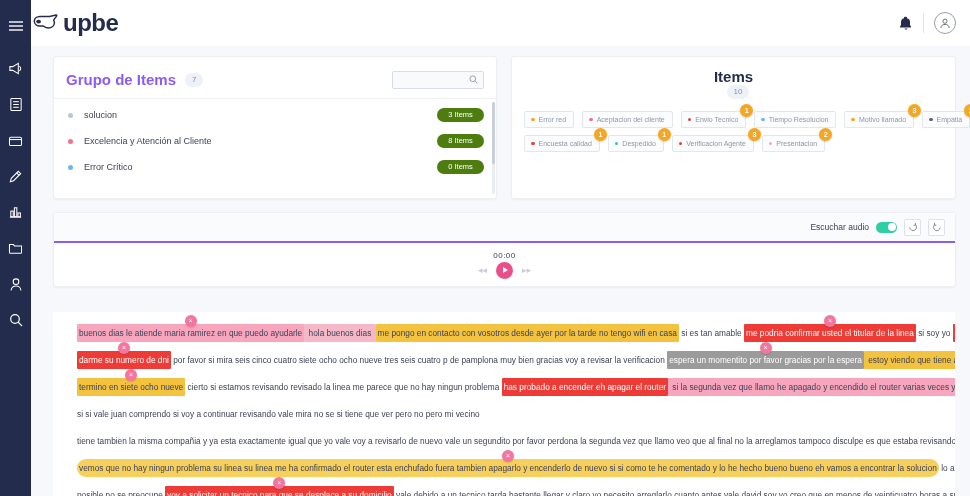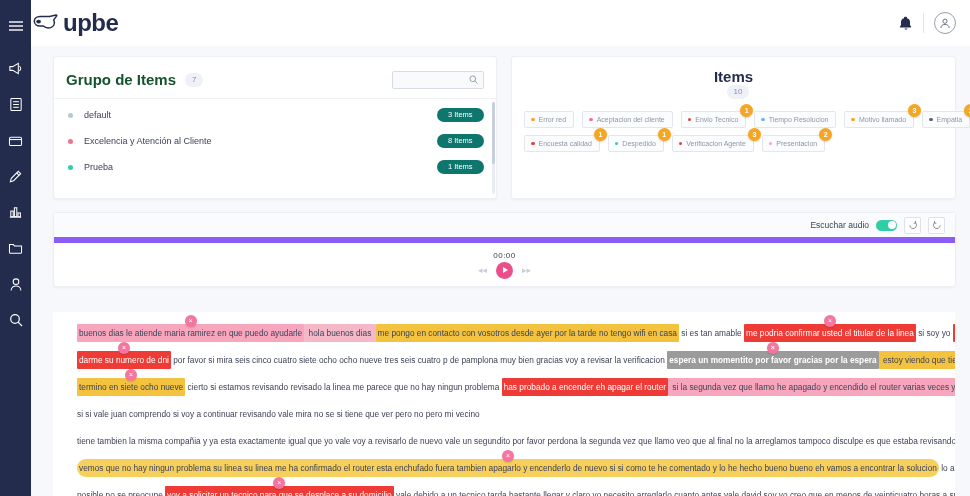--- a/index.html
+++ b/index.html
@@ -75,21 +75,21 @@
 
   
   #grupo-card { width: 444px; height: 143px; position: relative; }
   #grupo-header {
     display:flex; align-items:center;
     padding: 12px 12px 8px 12px;
     border-bottom: 1px solid #f0f2f6;
     height: 42px;
   }
   #grupo-title {
-    font-size: 15px; font-weight: 600; color: #14532d;
+    font-size: 15px; font-weight: 600; color: #8b5cf6;
   }
   .count-chip {
     margin-left: 9px;
     background: #eef1f7; color: #8892a6;
     font-size: 8px; border-radius: 9px;
     padding: 2px 7px; line-height: 1;
     display:inline-flex; align-items:center; height: 14px;
   }
   #grupo-search {
     margin-left: auto;
@@ -111,24 +111,24 @@
     height: 26px; padding: 0 12px 0 14px;
     cursor: pointer;
   }
   .dot { width: 5px; height: 5px; border-radius: 50%; flex: 0 0 auto; }
   .group-name {
     font-size: 9px; color: #3d4257;
     margin-left: 11px;
   }
   .items-badge {
     margin-left: auto;
-    background: #0f766e; color: #fff;
+    background: #4d7c0f; color: #fff;
     font-size: 7.5px; border-radius: 9px;
     padding: 3px 11px; line-height: 1;
-    min-width: 47px; 
+    min-width: 47px; text-align: center;
   }
   #grupo-scrollbar {
     position: absolute; right: 1px; top: 45px;
     width: 3px; height: 92px; background: #e9ecf2; border-radius: 2px;
   }
   #grupo-scrollthumb {
     position: absolute; right: 1px; top: 45px;
     width: 3px; height: 62px; background: #c8cedb; border-radius: 2px;
   }
 
@@ -168,21 +168,21 @@
     background: #ffffff;
     border: 1px solid #edeff4;
     border-radius: 3px;
     box-shadow: 0 1px 2px rgba(30,40,70,0.05);
     position: relative;
   }
   #audio-top {
     height: 30px; display: flex; align-items: center;
     justify-content: flex-end; padding-right: 10px;
     background: #fafbfc;
-    border-bottom: 6px solid #8b5cf6;
+    border-bottom: 2px solid #8b5cf6;
     gap: 7px;
   }
   #escuchar-label { font-size: 8.5px; color: #3d4257; }
   #audio-toggle {
     width: 21px; height: 11px; border-radius: 7px;
     background: #2fcfa5; position: relative; cursor: pointer;
   }
   #audio-toggle::after {
     content:''; position:absolute; right:1.5px; top:1.5px;
     width:8px; height:8px; border-radius:50%; background:#ffffff;
@@ -229,21 +229,21 @@
     font-size: 8.3px;
     color: #3d4257;
   }
   #transcript .line { white-space: nowrap; position: relative; }
   .hl { padding: 4px 2px; position: relative; border-radius: 1px; }
   .hl-pink   { background: #f7a6bd; color:#3d4257; }
   .hl-pink2  { background: #f5b8c8; color:#3d4257; }
   .hl-gold   { background: #f3c33f; color:#3d4257; }
   .hl-gold2  { background: #f6cf5c; color:#3d4257;border-radius:9px; }
   .hl-red    { background: #ef3b36; color:#ffffff; }
-  .hl-gray   { background: #9b9b9b; color:#ffffff;font-weight:bold; }
+  .hl-gray   { background: #9b9b9b; color:#ffffff; }
   .xbadge {
     position: absolute; top: -9px; right: -6px;
     width: 12px; height: 12px; border-radius: 50%;
     background: #f4769e; color:#fff;
     font-size: 7px; line-height: 12px; text-align:center;
     cursor: pointer;
     box-shadow: 0 1px 2px rgba(0,0,0,0.15);
   }
   .xbadge.mid { left: 50%; right:auto; transform: translateX(-50%); }
 </style>
@@ -354,32 +354,32 @@
             <svg width="9" height="9" viewBox="0 0 10 10" fill="none" stroke="#8f96a8" stroke-width="1">
                 <circle cx="4.2" cy="4.2" r="3.2"></circle>
                 <line x1="6.6" y1="6.6" x2="9.3" y2="9.3"></line>
               </svg>
           </span>
         </div>
       </div>
       <div id="group-list">
           <div class="group-row">
             <span class="dot" style="background:#b9c6d8"></span>
-            <span class="group-name">default</span>
+            <span class="group-name">solucion</span>
             <span class="items-badge">3 Items</span>
           </div>
           <div class="group-row">
             <span class="dot" style="background:#f1728f"></span>
             <span class="group-name">Excelencia y Atención al Cliente</span>
             <span class="items-badge">8 Items</span>
           </div>
           <div class="group-row">
-            <span class="dot" style="background:#2fcfa5"></span>
-            <span class="group-name">Prueba</span>
-            <span class="items-badge">1 Items</span>
+            <span class="dot" style="background:#6fb6e8"></span>
+            <span class="group-name">Error Crítico</span>
+            <span class="items-badge">0 Items</span>
           </div>
         </div>
       <div id="grupo-scrollbar"></div>
       <div id="grupo-scrollthumb"></div>
     </div>
 
     <div class="card" id="items-card">
       <div id="items-header">
         <span id="items-title">Items</span>
         <span class="count-chip">10</span>

